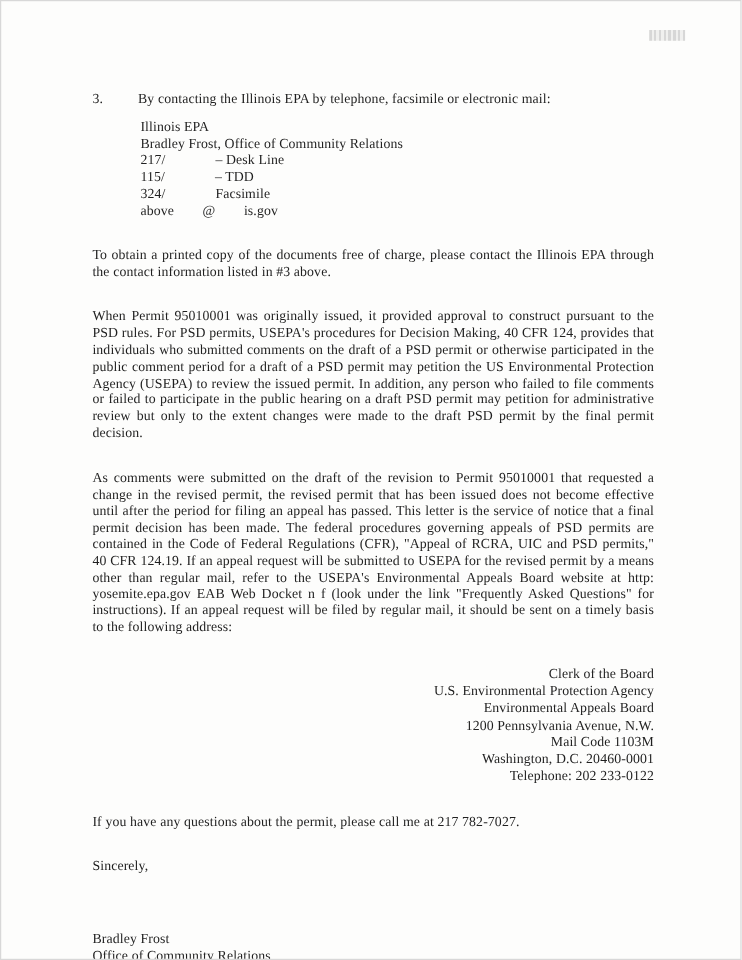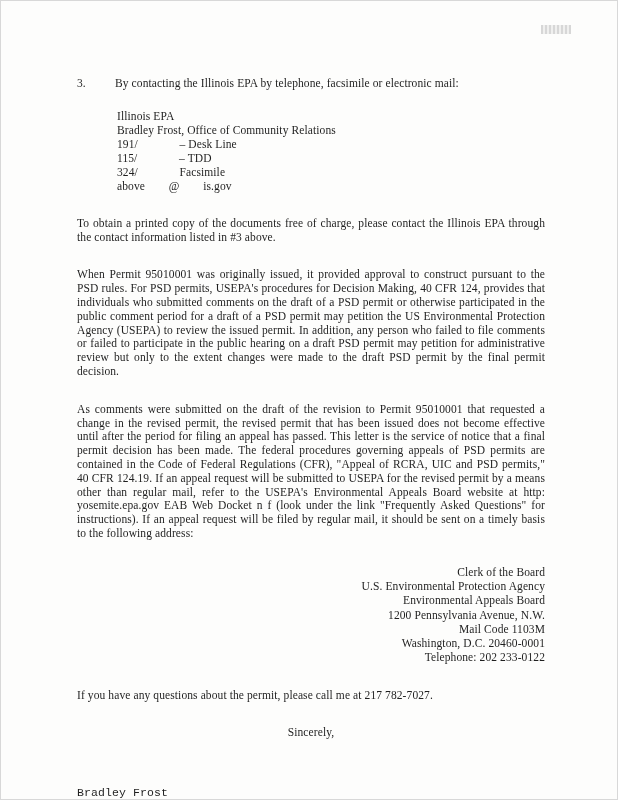--- a/index.html
+++ b/index.html
@@ -23,47 +23,47 @@
   .letter-body{
     position:absolute;
     left:76px;top:76px;
     width:468px;
     font-size:11.5px;
     line-height:1.2;
     letter-spacing:.1px;
   }
   .item-row{display:flex;}
   .item-num{width:38px;flex:0 0 38px;}
-  .contact-block{margin:18px 0 13px 40px;}
+  .contact-block{margin:8px 0 13px 40px;}
   .contact-line{white-space:pre-wrap;line-height:1.22;}
   p.para{margin:24px 0;text-align:justify;}
   .address-block{margin:12px 0;text-align:right;}
   .address-line{line-height:1.24;}
-  .closing{margin:16px 0 0 0;text-align:center;}
+  .closing{margin:16px 0 0 0;}
   .signature-block{margin-top:46px;}
-  .sig-line{line-height:1.24;font-family:Liberation Mono, monospace;}
+  .sig-line{line-height:1.24;}
 </style>
 </head>
 <body>
 
 <div class="page">
 
   <div class="scan-artifact"></div>
 
   <div class="letter-body">
 
     <div class="item-row">
       <span class="item-num">3.</span>
       <span class="item-text">By contacting the Illinois EPA by telephone, facsimile or electronic mail:</span>
     </div>
 
     <div class="contact-block">
       <div class="contact-line">Illinois EPA</div>
       <div class="contact-line">Bradley Frost, Office of Community Relations</div>
-      <div class="contact-line">191/              – Desk Line</div>
+      <div class="contact-line">217/              – Desk Line</div>
       <div class="contact-line">115/              – TDD</div>
       <div class="contact-line">324/              Facsimile</div>
       <div class="contact-line">above        @        is.gov</div>
     </div>
 
     <p class="para">To obtain a printed copy of the documents free of charge, please contact the Illinois EPA through the contact information listed in #3 above.</p>
 
     <p class="para">When Permit 95010001 was originally issued, it provided approval to construct pursuant to the PSD rules.  For PSD permits, USEPA's procedures for Decision Making, 40 CFR 124, provides that individuals who submitted comments on the draft of a PSD permit or otherwise participated in the public comment period for a draft of a PSD permit may petition the US Environmental Protection Agency (USEPA) to review the issued permit.  In addition, any person who failed to file comments or failed to participate in the public hearing on a draft PSD permit may petition for administrative review but only to the extent changes were made to the draft PSD permit by the final permit decision.</p>
 
     <p class="para">As comments were submitted on the draft of the revision to Permit 95010001 that requested a change in the revised permit, the revised permit that has been issued does not become effective until after the period for filing an appeal has passed.  This letter is the service of notice that a final permit decision has been made.  The federal procedures governing appeals of PSD permits are contained in the Code of Federal Regulations (CFR), "Appeal of RCRA, UIC and PSD permits," 40 CFR 124.19.  If an appeal request will be submitted to USEPA for the revised permit by a means other than regular mail, refer to the USEPA's Environmental Appeals Board website at http: yosemite.epa.gov EAB  Web Docket n f (look under the link "Frequently Asked Questions" for instructions). If an appeal request will be filed by regular mail, it should be sent on a timely basis to the following address:</p>

